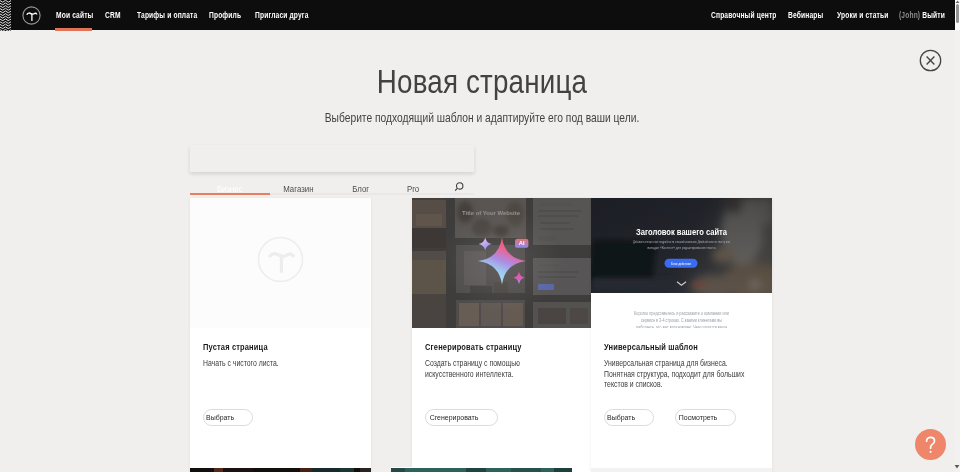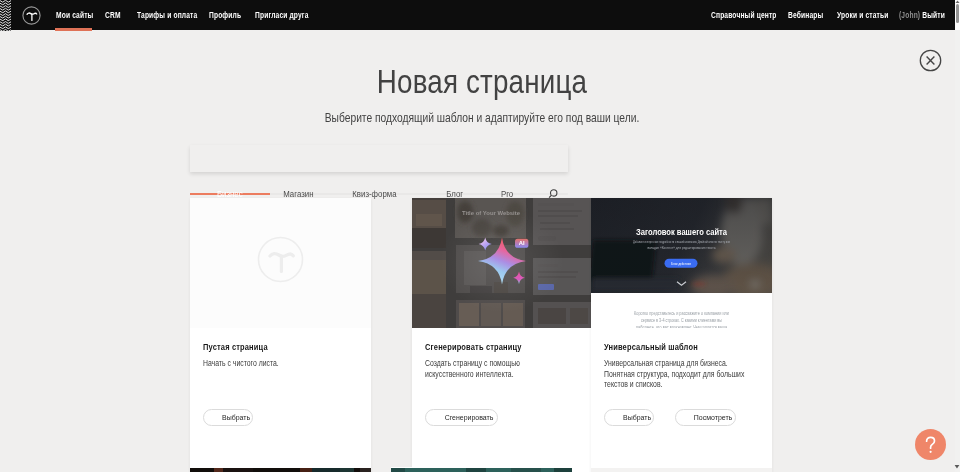--- a/index.html
+++ b/index.html
@@ -20,31 +20,31 @@
 
   
   #title { left:0; top:62.5px; width:964px; text-align:center; font-size:33px; color:#424242; letter-spacing:0.2px; transform:scaleX(0.842); }
   #subtitle { left:0; top:109.5px; width:964px; text-align:center; font-size:13.5px; color:#424242; transform:scaleX(0.76); }
 
   
   #close { left:919px; top:49px; }
 
   
   #tabs { left:190px; top:145px; height:27px; display:flex; box-shadow:0 2px 4px rgba(0,0,0,0.12); }
-  .tab { background:#fff; border:1px solid #e9e8e7; border-left:none; font-size:9px; color:#4d4d4d; display:flex; align-items:center; justify-content:center;margin-top:48px; }
+  .tab { background:#fff; border:1px solid #e9e8e7; border-left:none; font-size:9px; color:#4d4d4d; display:flex; align-items:flex-end; justify-content:center;margin-top:48px; }
   .tab.first { border-left:1px solid #e9e8e7; }
   .tab.active { background:#ec7c5f; border-color:#ec7c5f; color:#fff; }
   .tab.last { border-radius:0 3px 3px 0; }
 
   
   .card { top:198px; width:181px; height:292px; background:#fff; box-shadow:0 1px 3px rgba(0,0,0,0.07); }
   .cimg { left:0; top:0; width:181px; height:130px; overflow:hidden; }
   .ctitle { left:13px; top:144px; font-size:9px; font-weight:bold; color:#181818; letter-spacing:.2px; transform:scaleX(0.83); transform-origin:left center; white-space:nowrap; }
   .cdesc { left:13px; top:160px; font-size:8.7px; line-height:10.7px; color:#3a3a3a; transform:scaleX(0.79); transform-origin:left top; white-space:nowrap; }
-  .btn { top:211px; height:17px; border:1px solid #dbdbdb; border-radius:9px; background:#fff; font-size:8px; color:#1f1f1f; display:flex; align-items:center; justify-content:flex-end; }
+  .btn { top:211px; height:17px; border:1px solid #dbdbdb; border-radius:9px; background:#fff; font-size:8px; color:#1f1f1f; display:flex; align-items:center; justify-content:flex-start; }
   .btn span { transform:scaleX(0.87); }
   .tabtext { transform:scaleX(0.87); white-space:nowrap; }
 
   
   .card2 { top:467px; width:181px; height:10px; background:#fff; }
 
   
   #help { left:915px; top:429px; width:31px; height:31px; border-radius:50%; background:#ef8669; }
 </style>
 </head>
@@ -98,23 +98,20 @@
   <circle cx="11.5" cy="11.5" r="10.2" fill="none" stroke="#454545" stroke-width="1.3"></circle>
   <path d="M7.6 7.6 L15.4 15.4 M15.4 7.6 L7.6 15.4" stroke="#454545" stroke-width="1.4"></path>
 </svg>
 
 <div id="tabs" class="abs">
   <div class="tab first active" style="width:80px">
       <span class="tabtext">Бизнес</span>
     </div>
   <div class="tab" style="width:58px">
       <span class="tabtext">Магазин</span>
-    </div>
-  <div class="tab" style="width:94px">
-      <span class="tabtext">Квиз-форма</span>
     </div>
   <div class="tab" style="width:67px">
       <span class="tabtext">Блог</span>
     </div>
   <div class="tab" style="width:38px">
       <span class="tabtext">Pro</span>
     </div>
   <div class="tab last" style="width:41px">
     <svg style="margin-left:11px" width="13" height="13" viewBox="0 0 13 13">
         <circle cx="7.7" cy="4.9" r="3.2" fill="none" stroke="#3f3f3f" stroke-width="1.1"></circle>

